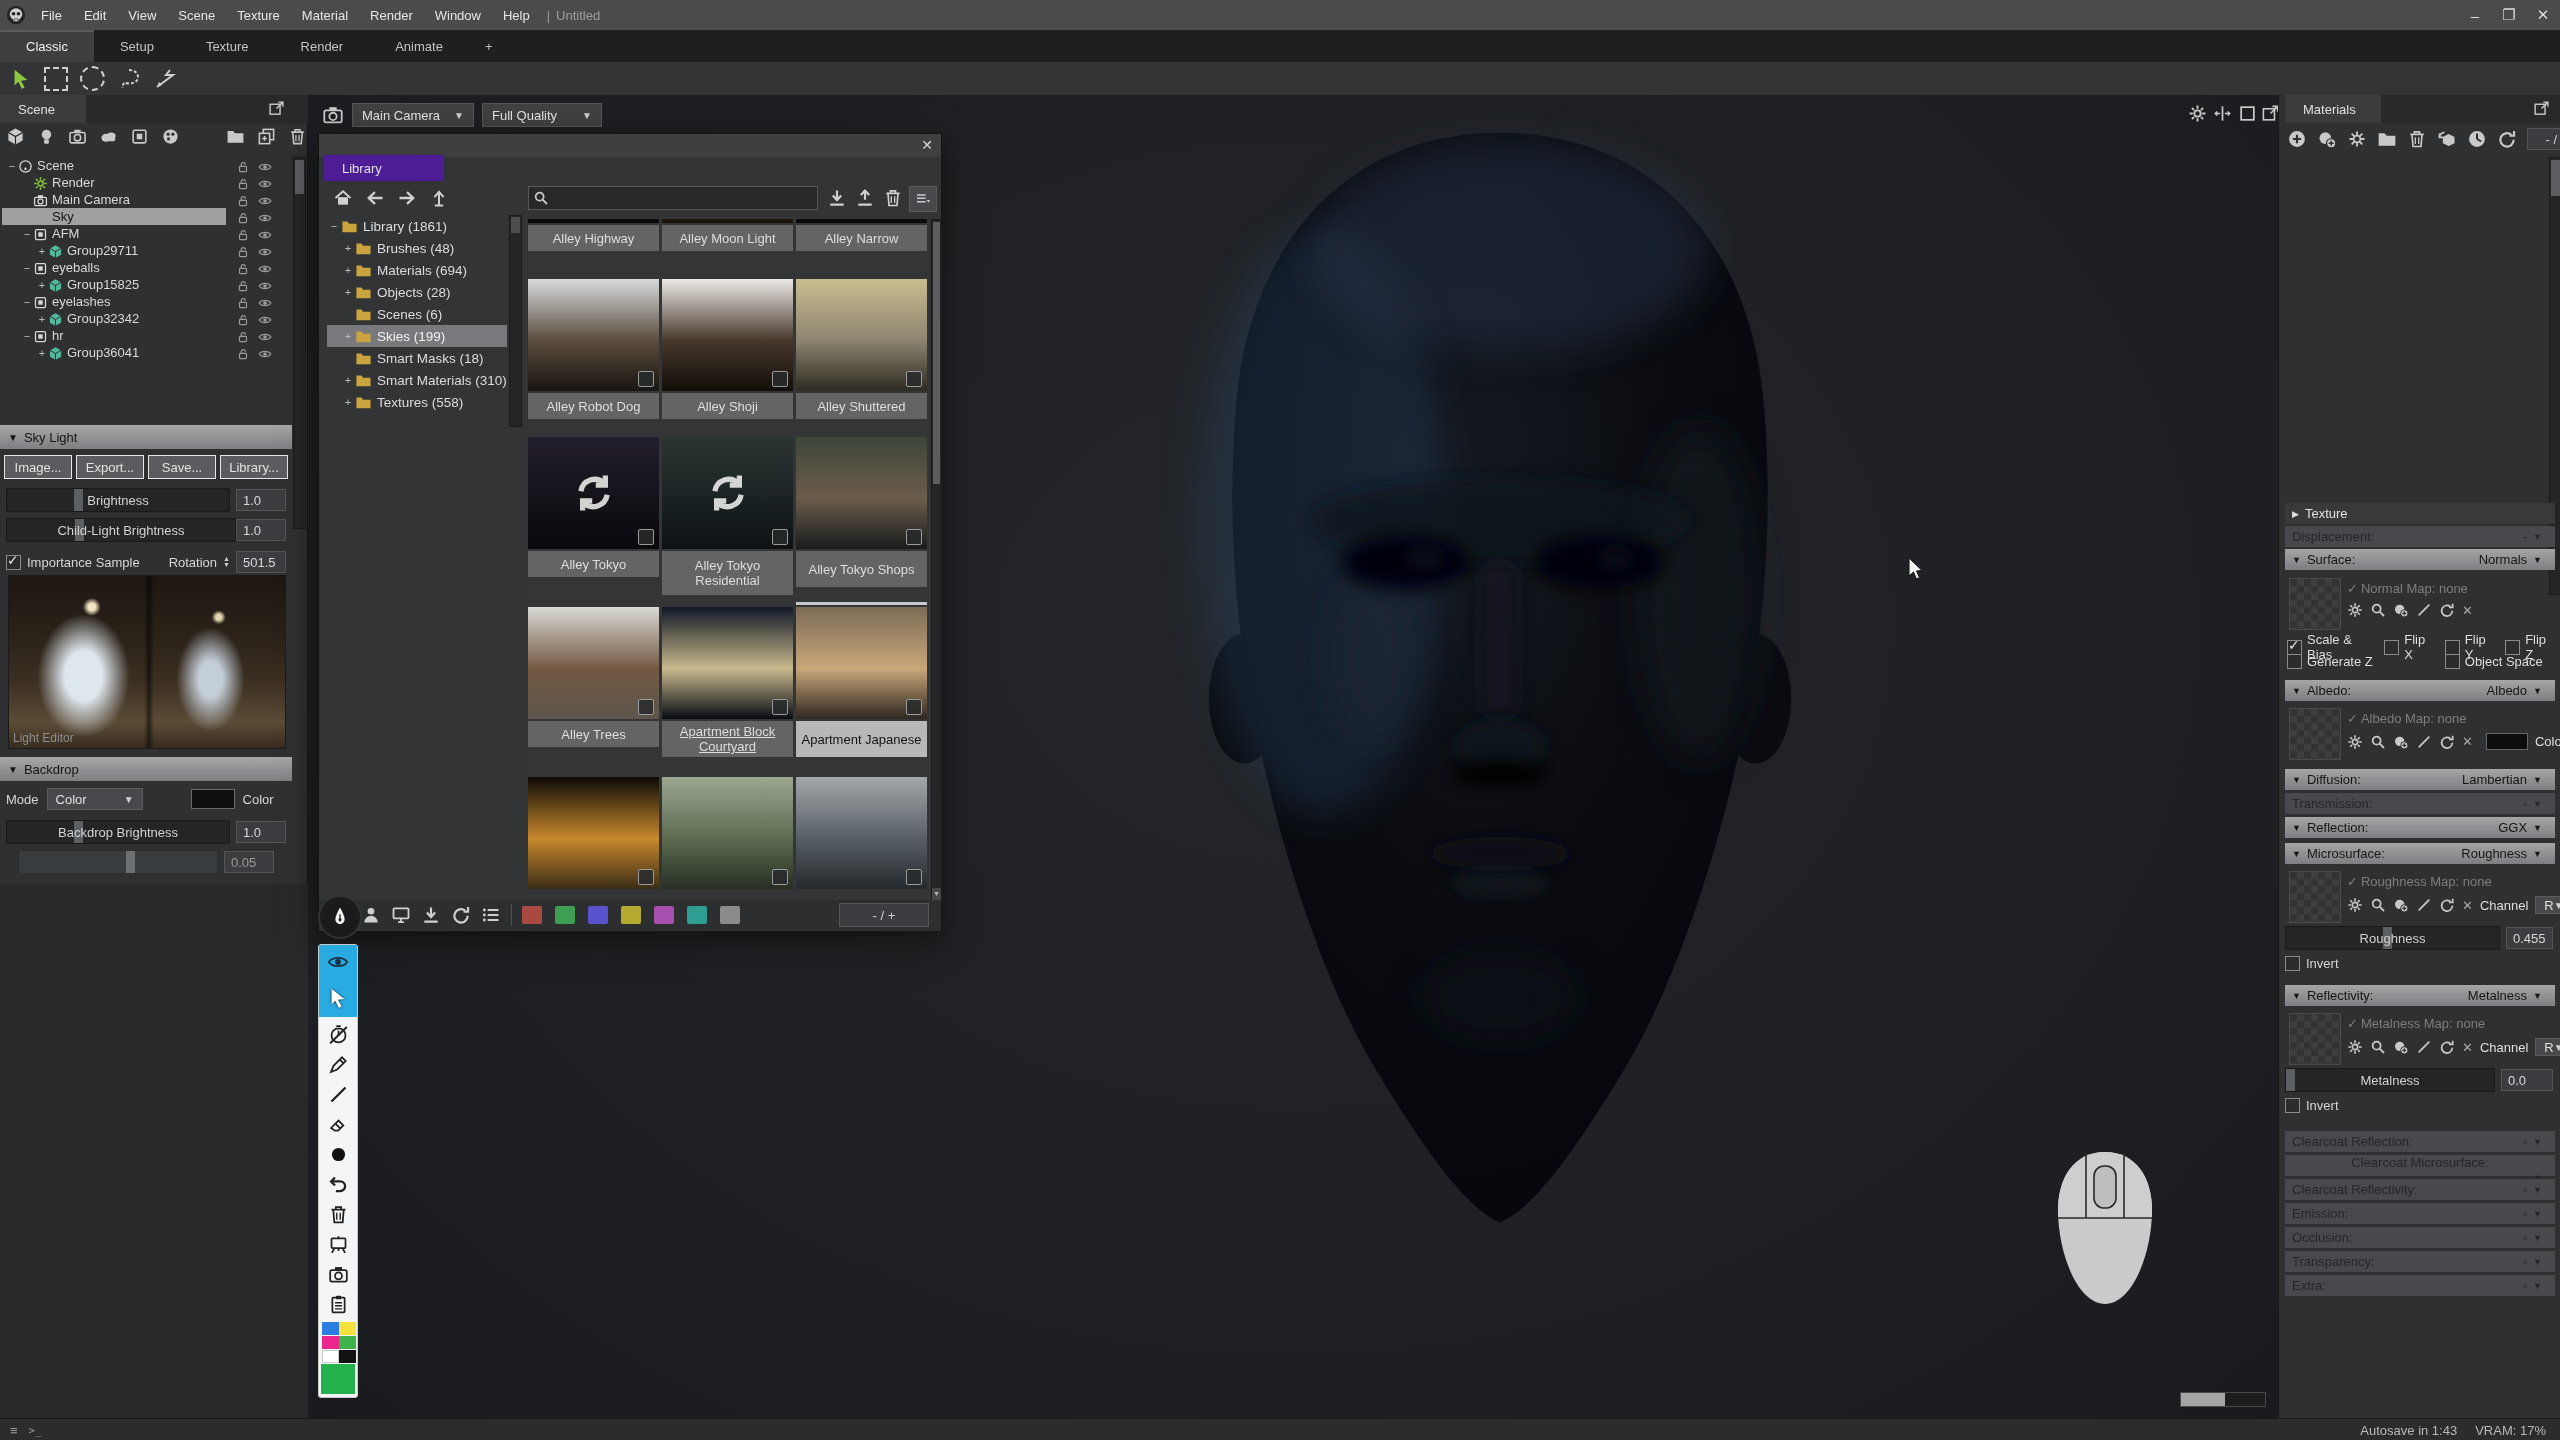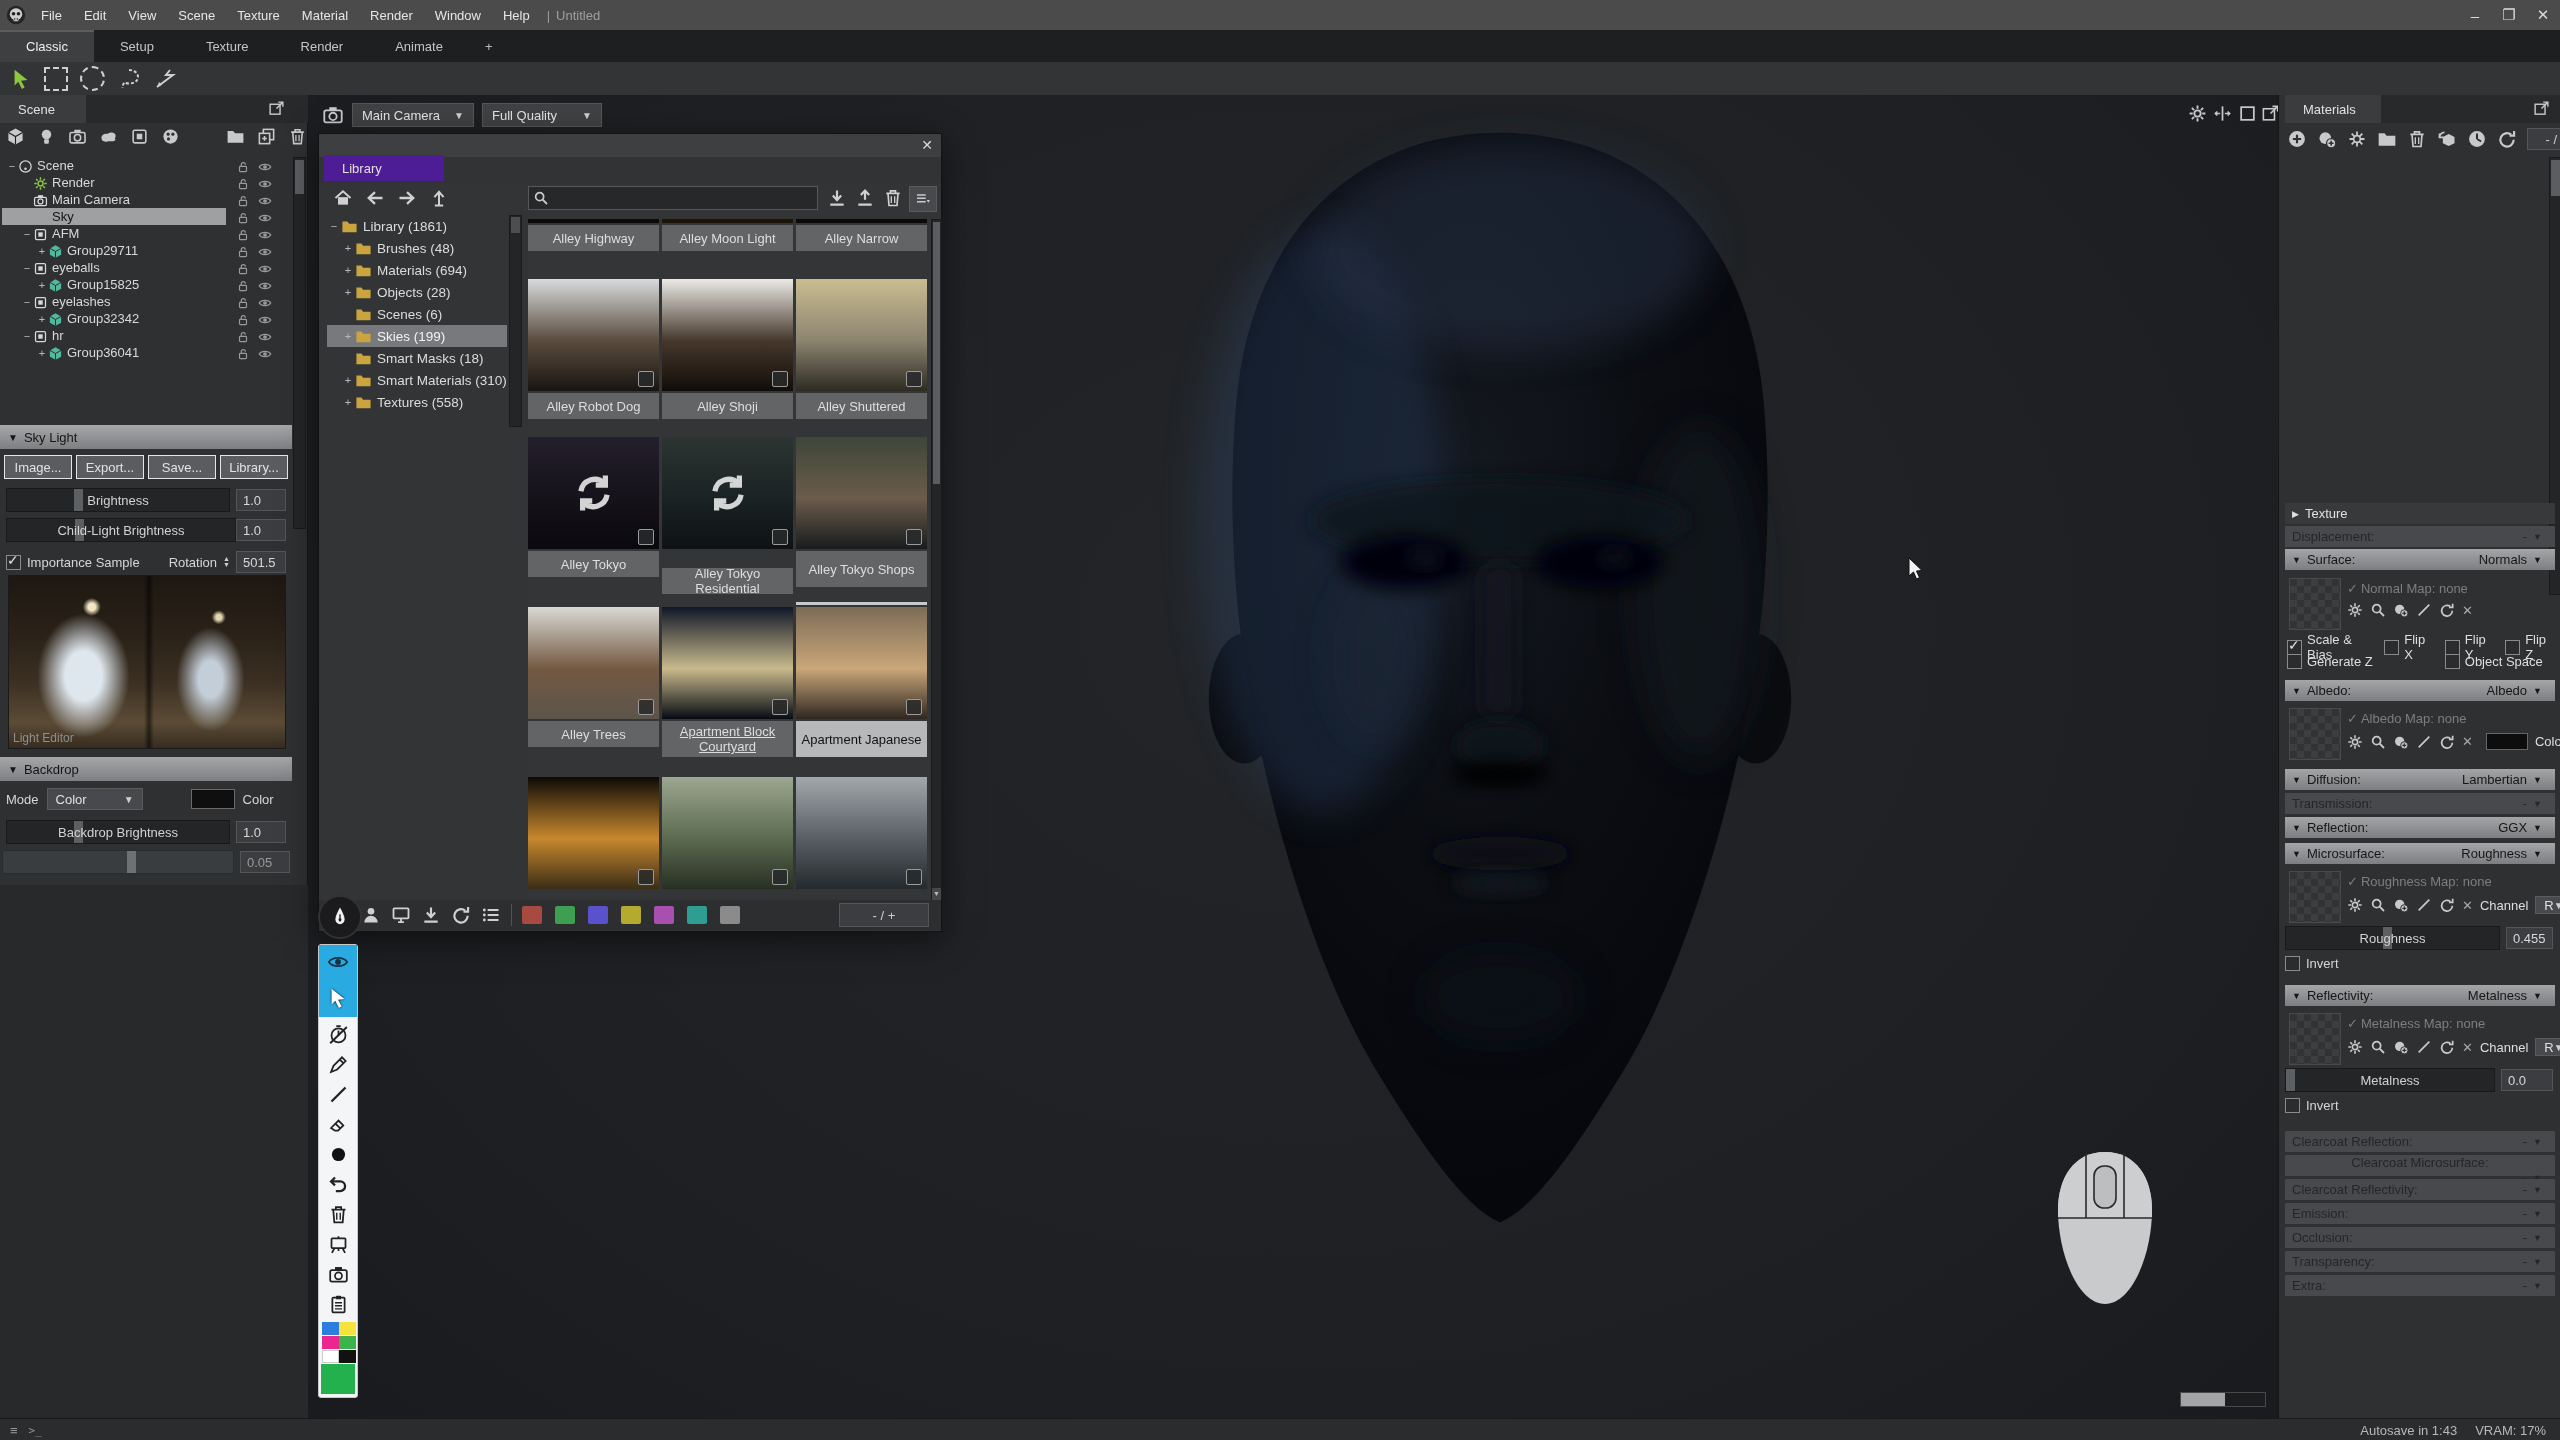--- a/index.html
+++ b/index.html
@@ -686,21 +686,21 @@
         <div style="margin-left:40px;width:42px;height:18px;background:#0f0f0f;border:1px solid #6a6a6a"></div>
         <span>Color</span>
       </div>
       <div class="row" style="padding:3px 6px;gap:6px">
         <div class="slider" style="flex:1">
           <div class="nub" style="left:30%"></div>
             <div class="lbl">Backdrop Brightness</div>
         </div>
         <div class="valbox" style="width:50px">1.0</div>
       </div>
-      <div class="row" style="padding:3px 2px;gap:6px">
+      <div class="row" style="padding:3px 18px;gap:6px">
         <div class="slider dis" style="flex:1">
             <div class="nub" style="left:54%"></div>
           </div>
         <div class="valbox dim" style="width:50px">0.05</div>
       </div>
     </div>
     <div class="abs" style="left:0;top:790px;width:308px;height:533px;background:#28292b"></div>
   </div>
 
   <div id="libwin" class="abs">
@@ -855,21 +855,21 @@
           </div>
           <div class="glabel" style="top: 114px; height: 26px;">Alley Tokyo</div>
         </div>
         <div class="gcell" style="left: 134px; top: 218px;">
           <div class="gthumb" style="top: 0px; height: 112px; background: linear-gradient(rgb(44, 53, 49) 0%, rgb(26, 34, 36) 55%, rgb(14, 18, 20) 100%);">
             <div style="position: absolute; left: 50%; top: 50%; transform: translate(-50%, -50%);"><svg width="42" height="42" class="ic" style="color: rgb(232, 232, 232); opacity: 0.9;">
                 <use href="#s-spinner"></use>
               </svg></div>
             <div class="gcb" style="bottom: 4px;"></div>
           </div>
-          <div class="glabel" style="top: 114px; height: 26px; margin-top: 17px;">Alley Tokyo Residential</div>
+          <div class="glabel" style="top: 114px; height: 44px;">Alley Tokyo Residential</div>
         </div>
         <div class="gcell" style="left: 268px; top: 218px;">
           <div class="gthumb" style="top: 0px; height: 112px; background: linear-gradient(rgb(62, 70, 58) 0%, rgb(107, 92, 75) 55%, rgb(24, 28, 30) 100%);">
             <div class="gcb" style="bottom: 4px;"></div>
           </div>
           <div class="glabel" style="top: 114px; height: 36px;">Alley Tokyo Shops</div>
         </div>
         <div class="gcell" style="left: 0px; top: 388px;">
           <div class="gthumb" style="top: 0px; height: 112px; background: linear-gradient(rgb(217, 217, 213) 0%, rgb(116, 89, 66) 55%, rgb(92, 85, 75) 100%);">
             <div class="gcb" style="bottom: 4px;"></div>

